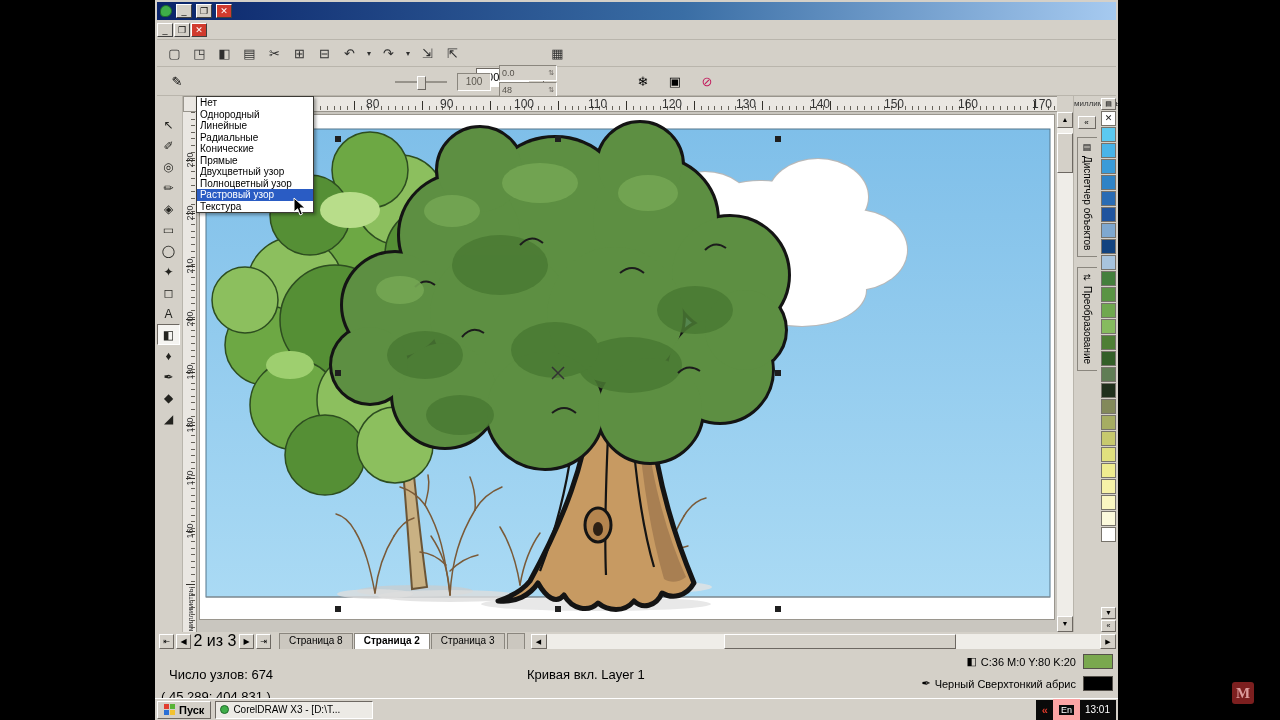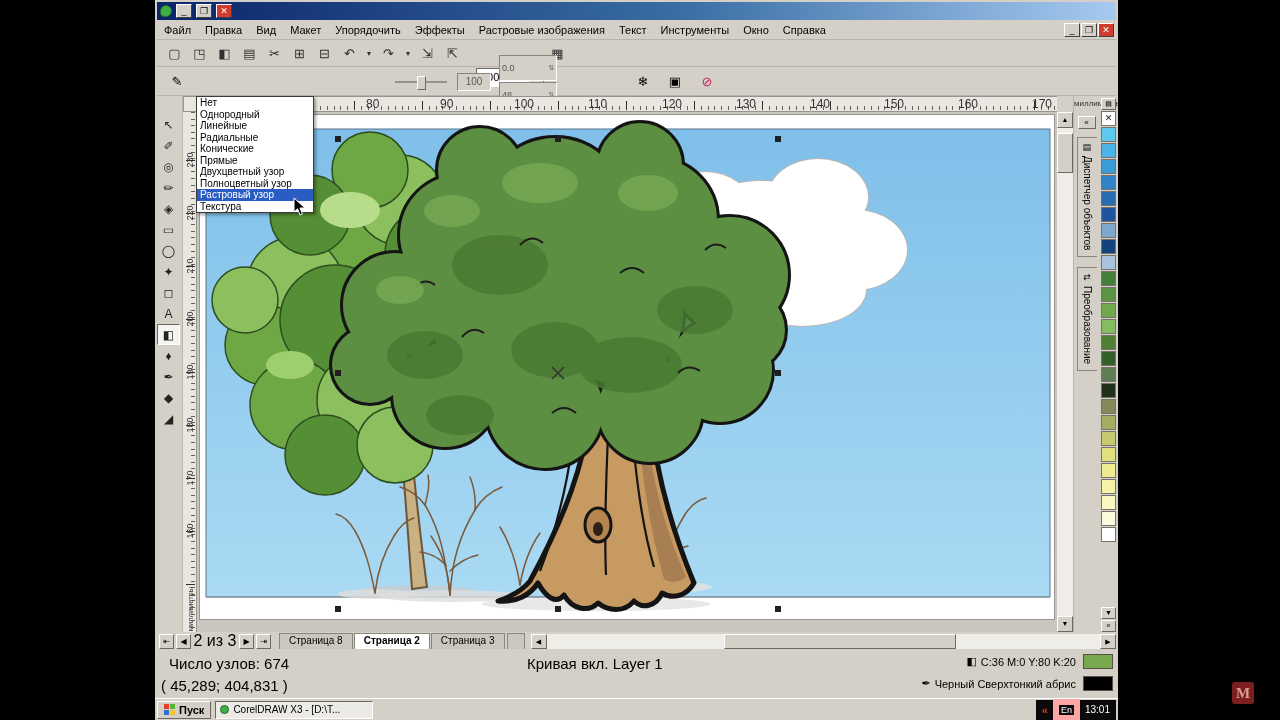--- a/index.html
+++ b/index.html
@@ -49,21 +49,21 @@
              display:flex; align-items:center; gap:8px; padding-left:8px;
              border-bottom:1px solid #b9b5ac; }
   .pbtn { width:24px; height:22px; display:flex; align-items:center; justify-content:center; font-size:13px; }
   .pslider { width:56px; height:18px; position:relative; }
   .pslider::before { content:""; position:absolute; left:2px; right:2px; top:8px; height:2px; background:#97938b; }
   .pslider::after { content:""; position:absolute; left:24px; top:3px; width:7px; height:12px;
                     background:#d4d0c8; border:1px solid; border-color:#fff #6d6862 #6d6862 #fff; }
   .numbox { width:34px; height:18px; background:#d4d0c8; color:#5c5850; text-align:center;
             line-height:16px; font-size:10px; border:1px solid; border-color:#8a867e #fff #fff #8a867e; }
   .stack { display:flex; flex-direction:column; gap:1px; }
-  .sfield { width:58px; height:26px; display:flex; align-items:center; gap:2px;
+  .sfield { width:58px; height:16px; display:flex; align-items:center; gap:2px;
             background:#d4d0c8; color:#55514a; border:1px solid; border-color:#8a867e #fff #fff #8a867e;
             font-size:9px; padding:0 2px; }
   .sfield .spin { margin-left:auto; font-size:7px; color:#6d6862; }
 
   
   .ruler-corner { position:absolute; left:28px; top:96px; width:14px; height:16px;
                   background:#eae7e2; border:1px solid #98948c; }
   .ruler-h { position:absolute; left:42px; top:96px; width:860px; height:16px;
              background:#eae7e2; border-top:1px solid #98948c; border-bottom:1px solid #98948c;
              white-space:nowrap; padding-left:21px; overflow:hidden; }
@@ -137,21 +137,21 @@
   .ptab.active { background:#fff; font-weight:bold; }
   .ptab.stub { width:18px; padding:1px 2px; }
   .hscroll { flex:1; height:15px; display:flex; margin-left:4px; background:#efede8; }
   .htrack { flex:1; position:relative; }
   .hthumb { position:absolute; top:0; left:32%; width:42%; height:15px;
             background:#d4d0c8; border:1px solid; border-color:#fff #6d6862 #6d6862 #fff; }
 
   
   .statusbar { position:absolute; left:2px; top:651px; right:2px; height:44px; }
   .srow { position:relative; height:22px; }
-  .stat { position:absolute; top:4px; font-size:15px; white-space:nowrap; }
+  .stat { position:absolute; top:16px; font-size:13px; white-space:nowrap; }
   .rgroup { position:absolute; right:40px; top:4px; display:flex; align-items:center; gap:4px; font-size:11px; }
   .sicon { font-size:11px; }
   .sswatch { position:absolute; right:3px; top:3px; width:30px; height:15px; border:1px solid #55514a; }
 
   
   .taskbar { position:absolute; left:0; right:0; top:698px; height:22px; background:#d4d0c8;
              border-top:1px solid #fff; display:flex; align-items:center; gap:4px; padding:0 2px; }
   .startbtn { height:18px; display:flex; align-items:center; gap:4px; padding:0 6px; font-weight:bold; }
   .flag { width:11px; height:11px; display:grid; grid-template:1fr 1fr / 1fr 1fr; gap:1px; }
   .f1{background:#e23d2e}.f2{background:#58b336}.f3{background:#2a6fd6}.f4{background:#f2c230}
@@ -183,34 +183,20 @@
 <div class="screen">
 
   <div class="titlebar">
     <div class="app-icon"></div>
     <div class="winbtn">_</div>
     <div class="winbtn">❐</div>
     <div class="winbtn close">✕</div>
   </div>
 
   <div class="menubar">
-    <div class="menus">
-
-    <span class="menu-item">Файл</span>
-        <span class="menu-item">Правка</span>
-        <span class="menu-item">Вид</span>
-        <span class="menu-item">Макет</span>
-        <span class="menu-item">Упорядочить</span>
-        <span class="menu-item">Эффекты</span>
-        <span class="menu-item">Растровые изображения</span>
-        <span class="menu-item">Текст</span>
-        <span class="menu-item">Инструменты</span>
-        <span class="menu-item">Окно</span>
-        <span class="menu-item">Справка</span>
-      </div>
     <div class="mdi">
       <div class="winbtn">_</div>
       <div class="winbtn">❐</div>
       <div class="winbtn close">✕</div>
     </div>
   </div>
 
   <div class="toolbar">
     <div class="tbuttons">
 

